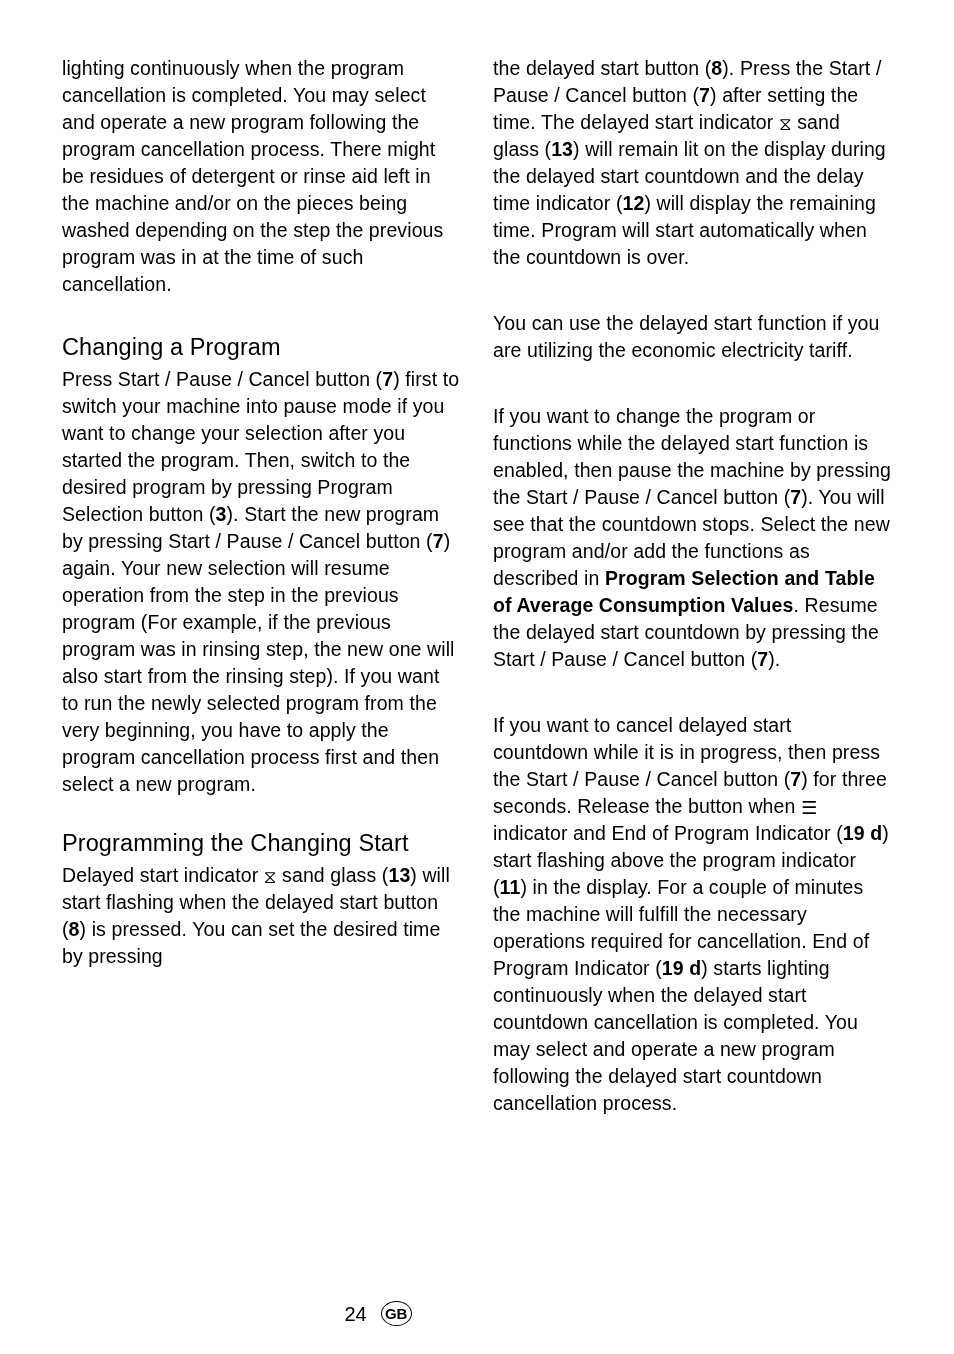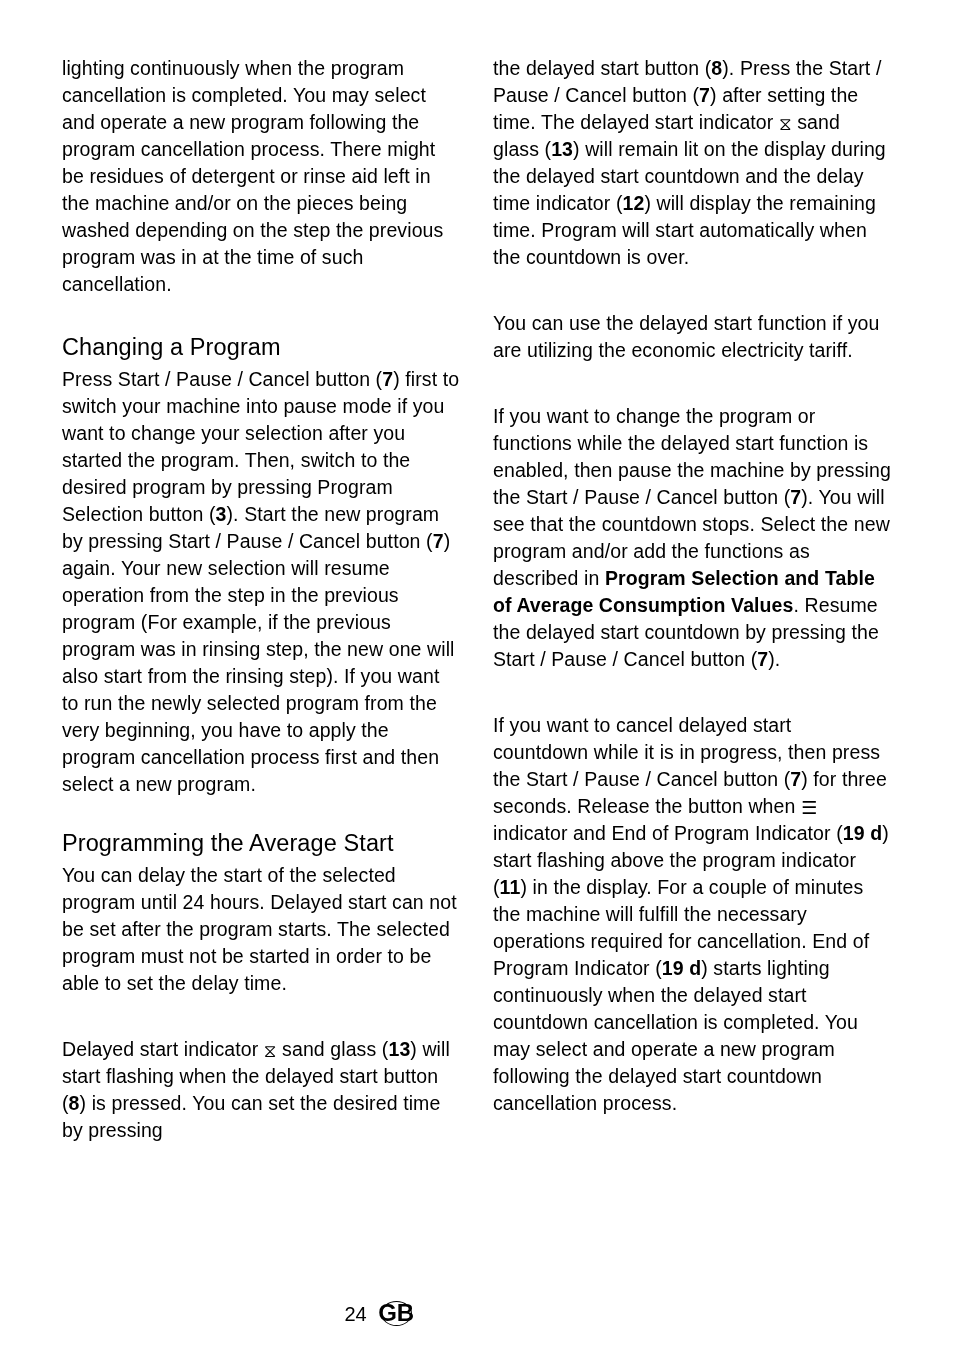--- a/index.html
+++ b/index.html
@@ -71,21 +71,21 @@
     display: flex;
     justify-content: center;
     align-items: center;
     gap: 14px;
   }
   .page-number {
     font-size: 20px;
     line-height: 24px;
   }
   .gb-badge {
-    font-size: 24px;
+    font-size: 15px;
     font-weight: bold;
     border: 1.6px solid #000;
     border-radius: 50%;
     width: 31px;
     height: 25px;
     display: flex;
     align-items: center;
     justify-content: center;
     padding-bottom: 1px;
     box-sizing: border-box;
@@ -97,23 +97,22 @@
 <div class="page">
   <div class="columns">
 
     <div class="col">
       <p class="body">lighting continuously when the program cancellation is completed. You may select and operate a new program following the program cancellation process. There might be residues of detergent or rinse aid left in the machine and/or on the pieces being washed depending on the step the previous program was in at the time of such cancellation.</p>
 
       <h2 class="heading first">Changing a Program</h2>
 
       <p class="body">Press Start / Pause / Cancel button (<span class="b">7</span>) first to switch your machine into pause mode if you want to change your selection after you started the program. Then, switch to the desired program by pressing Program Selection button (<span class="b">3</span>). Start the new program by pressing Start / Pause / Cancel button (<span class="b">7</span>) again. Your new selection will resume operation from the step in the previous program (For example, if the previous program was in rinsing step, the new one will also start from the rinsing step). If you want to run the newly selected program from the very beginning, you have to apply the program cancellation process first and then select a new program.</p>
 
-      <h2 class="heading">Programming the Average Start</h2>
+      <h2 class="heading">Programming the Changing Start</h2>
 
-      <p class="body">You can delay the start of the selected program until 24 hours. Delayed start can not be set after the program starts. The selected program must not be started in order to be able to set the delay time.</p>
 
       <p class="body">Delayed start indicator <span class="glyph glyph-hour">⧖</span> sand glass (<span class="b">13</span>) will start flashing when the delayed start button (<span class="b">8</span>) is pressed. You can set the desired time by pressing</p>
     </div>
 
     <div class="col">
       <p class="body">the delayed start button (<span class="b">8</span>). Press the Start / Pause / Cancel button (<span class="b">7</span>) after setting the time. The delayed start indicator <span class="glyph glyph-hour">⧖</span> sand glass (<span class="b">13</span>) will remain lit on the display during the delayed start countdown and the delay time indicator (<span class="b">12</span>) will display the remaining time. Program will start automatically when the countdown is over.</p>
 
       <p class="body">You can use the delayed start function if you are utilizing the economic electricity tariff.</p>
 
       <p class="body">If you want to change the program or functions while the delayed start function is enabled, then pause the machine by pressing the Start / Pause / Cancel button (<span class="b">7</span>). You will see that the countdown stops. Select the new program and/or add the functions as described in <span class="b">Program Selection and Table of Average Consumption Values</span>. Resume the delayed start countdown by pressing the Start / Pause / Cancel button (<span class="b">7</span>).</p>

